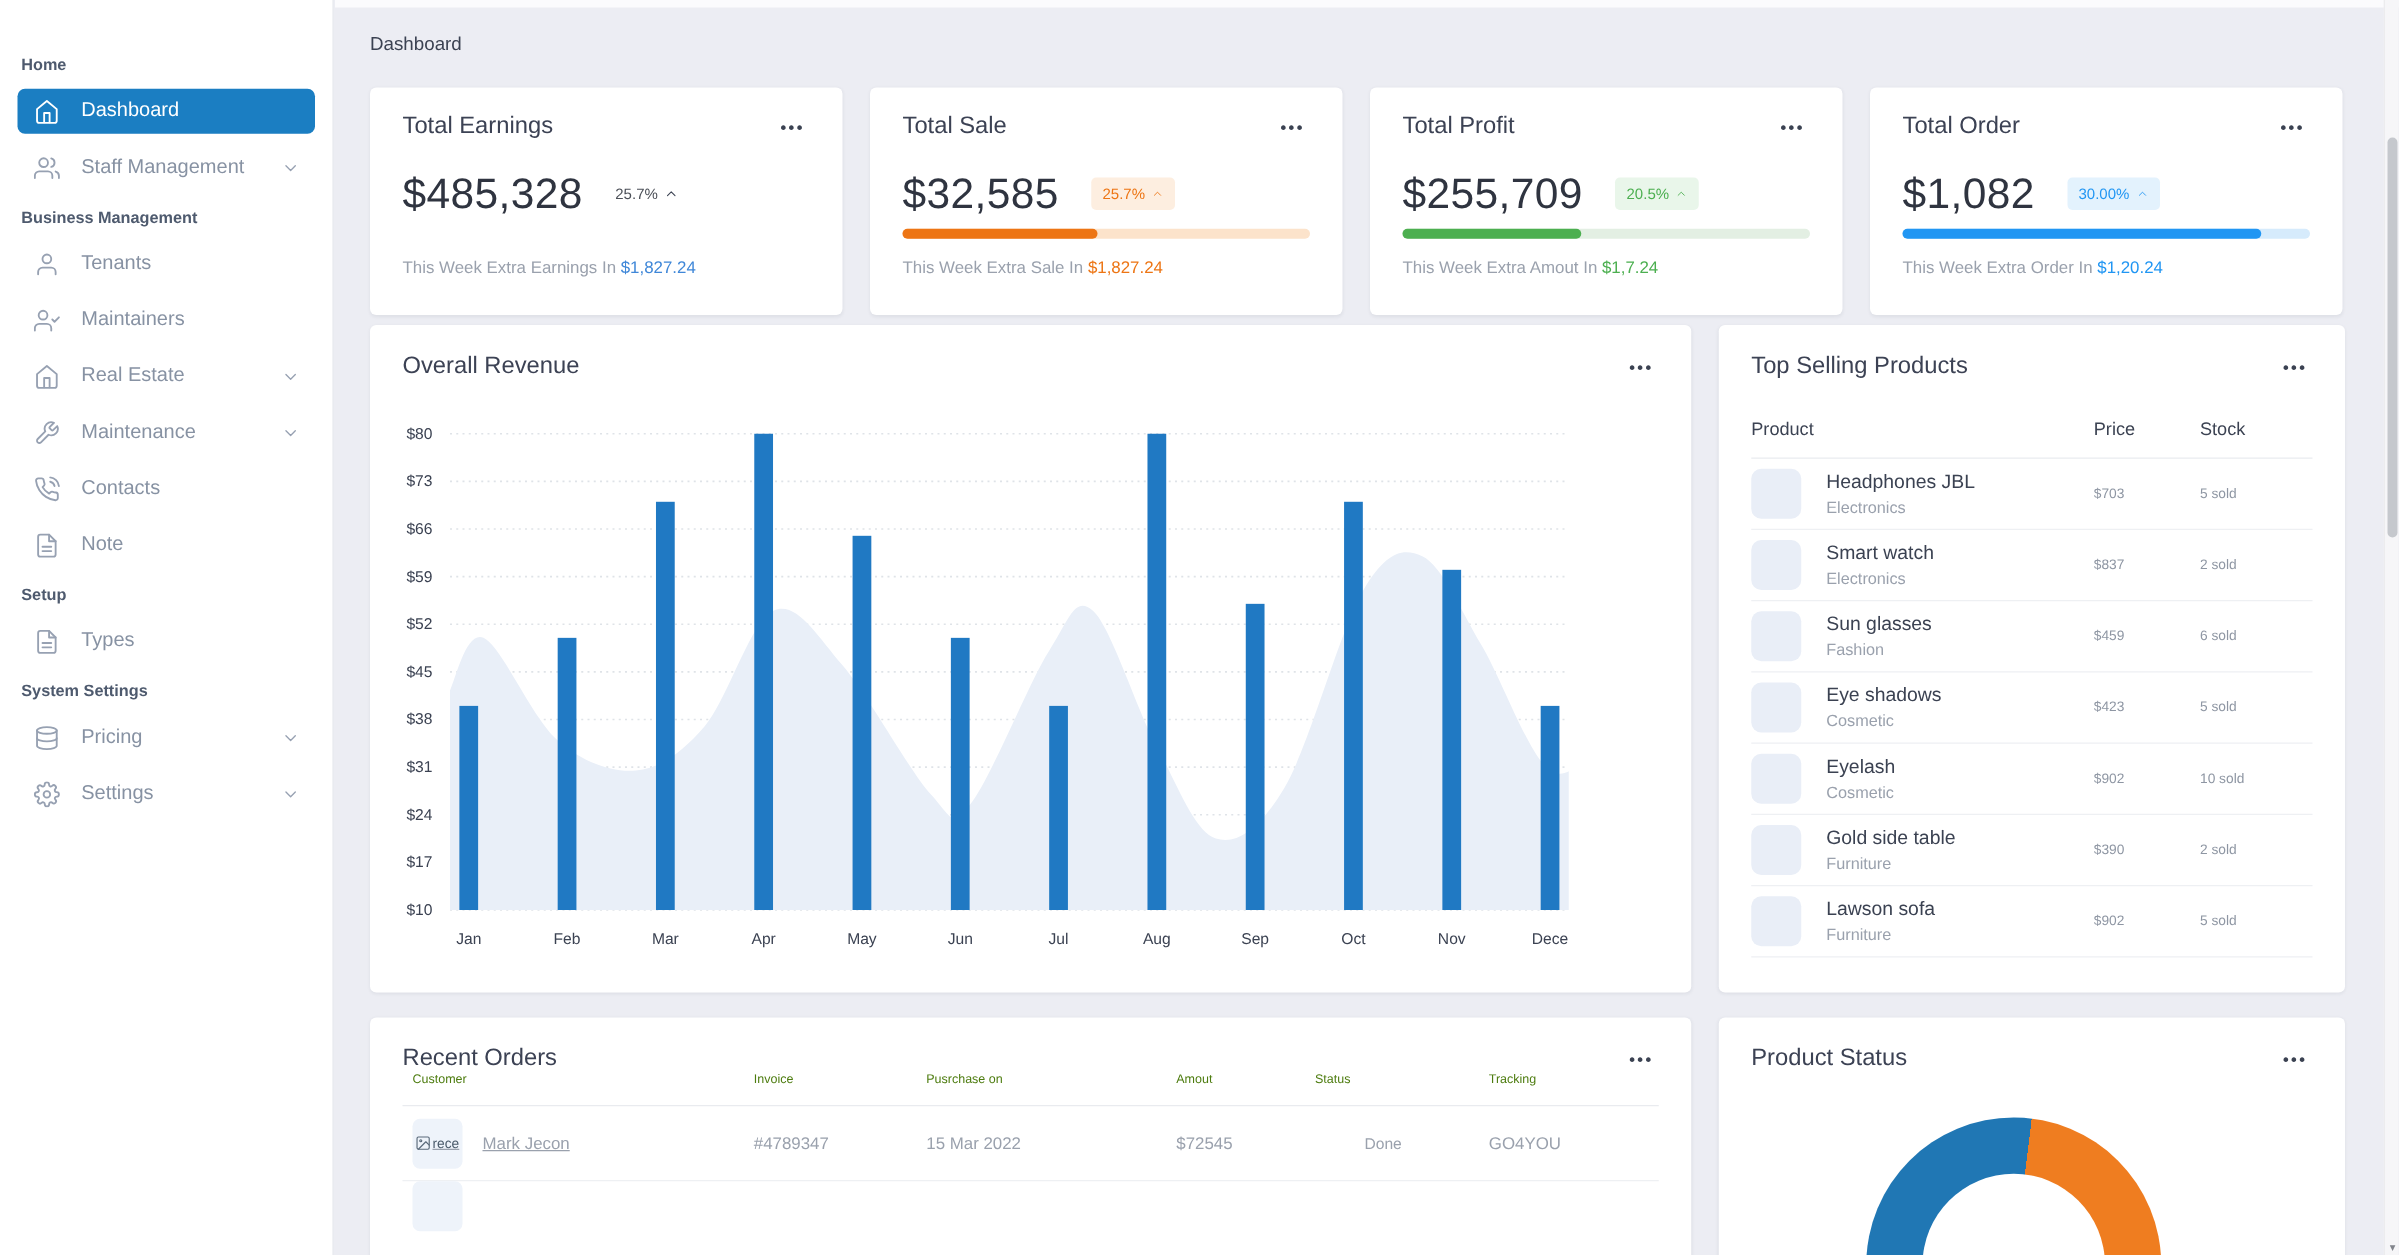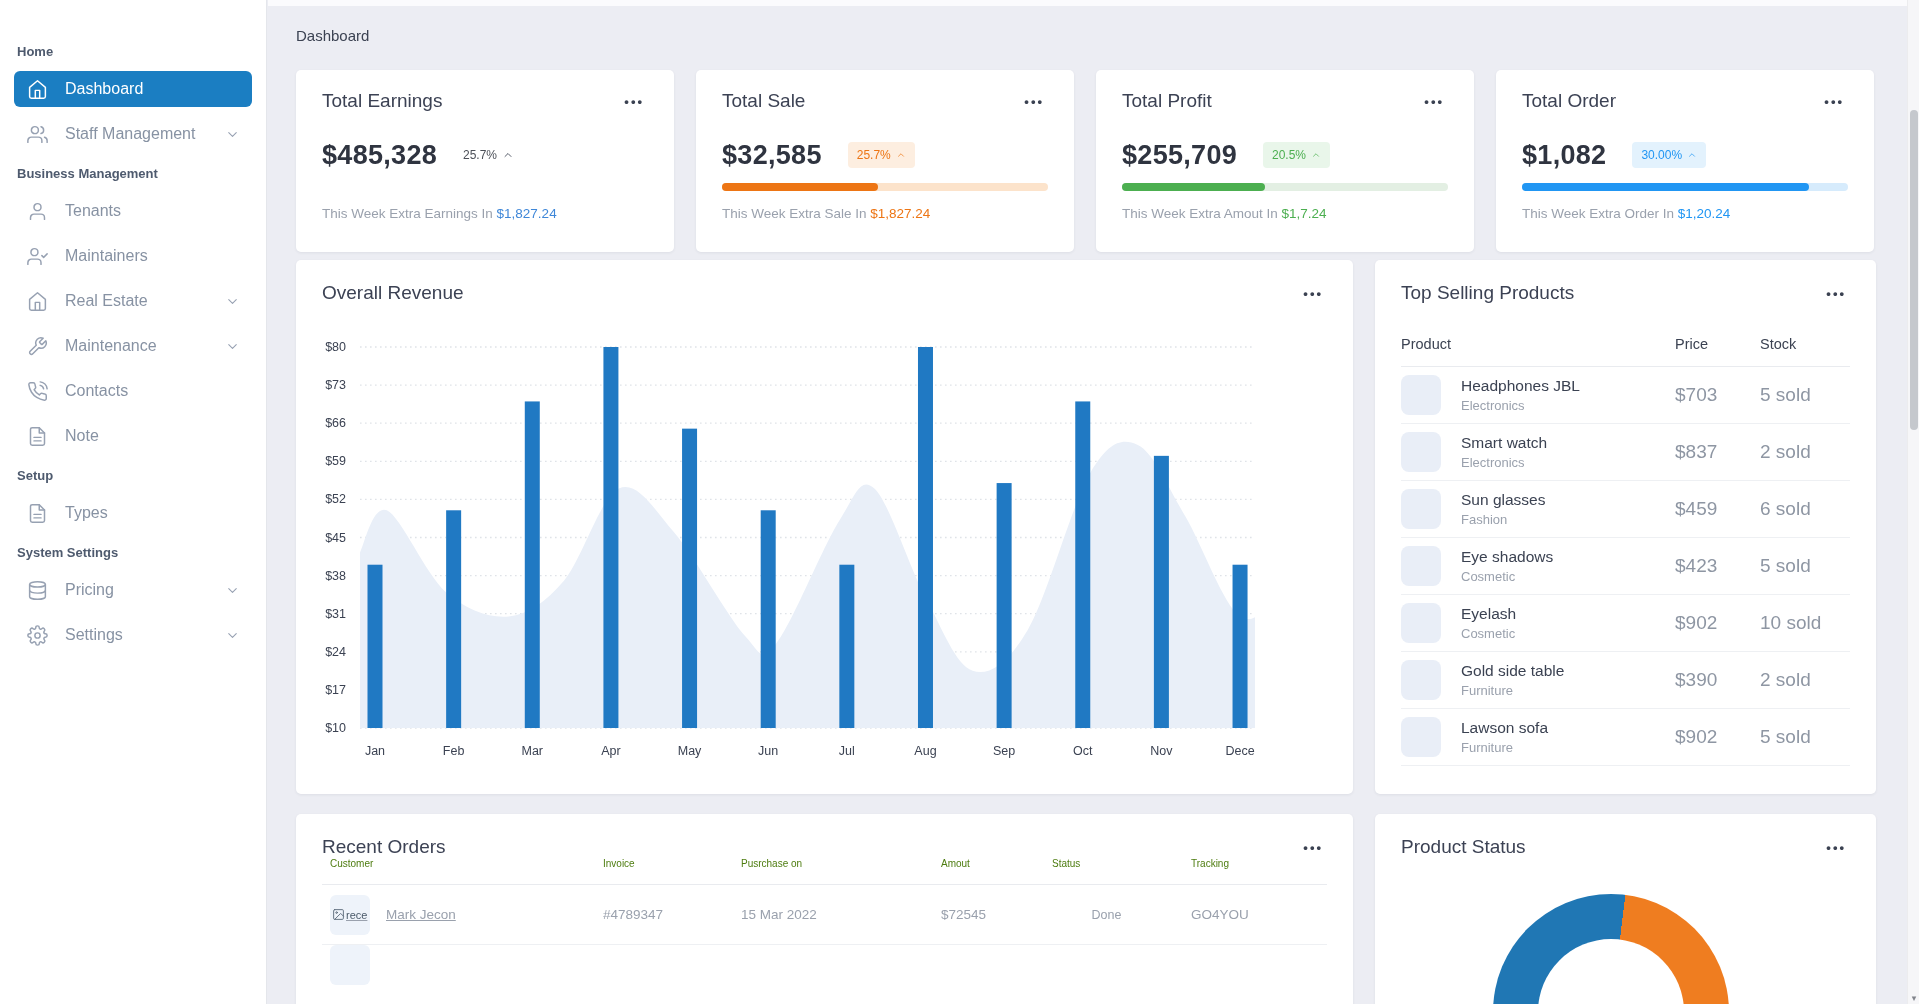--- a/index.html
+++ b/index.html
@@ -27,21 +27,21 @@
   .card { background:#fff; border-radius:5px; box-shadow:0 1px 3px rgba(30,40,60,.07); position:relative; }
   .card-head { display:flex; justify-content:space-between; align-items:center; }
   .more { background:none; border:none; font-size:13px; font-weight:bold; letter-spacing:2px;
           color:#3b4252; cursor:pointer; line-height:1; padding:4px; }
 
   
   .stat-row { display:flex; gap:22px; margin-bottom:8px; width:1580px; }
   .stat-card { width:378px; height:182px; padding:20px 26px; }
   .stat-title { font-size:19px; font-weight:normal; color:#3c4254; }
   .value-row { display:flex; align-items:center; gap:26px; margin-top:26px; height:34px; }
-  .stat-value { font-size:27px; color:#2f3440; letter-spacing:.3px;font-weight:bold; }
+  .stat-value { font-size:34px; color:#2f3440; letter-spacing:.3px; }
   .plain-change { font-size:12px; color:#4c5058; display:flex; align-items:center; gap:5px; }
   .plain-change svg { width:12px; height:12px; }
   .badge { font-size:12px; border-radius:4px; padding:6px 9px; display:flex; align-items:center; gap:5px; }
   .badge svg { width:10px; height:10px; }
   .track { position:absolute; left:26px; right:26px; top:113px; height:8px; border-radius:4px; }
   .fill { height:8px; border-radius:4px; }
   .stat-footer { position:absolute; left:26px; top:136px; font-size:13.5px; color:#9aa1ad; }
 
   
   .mid-row, .bot-row { display:flex; gap:22px; width:1580px; }
@@ -52,21 +52,21 @@
 
   .products-card { width:501px; height:534px; padding:22px 26px; overflow:hidden; }
   .pt-head { display:grid; grid-template-columns:1fr 85px 90px; margin-top:32px; font-size:14.5px; color:#3b4252;
              padding-bottom:14px; border-bottom:1px solid #e9ebef; }
   .p-row { display:grid; grid-template-columns:1fr 85px 90px; align-items:center; height:57px;
            border-bottom:1px solid #eef0f3; }
   .p-prod { display:flex; align-items:center; gap:20px; }
   .p-thumb { width:40px; height:40px; border-radius:8px; background:#e9eef7; flex:none; }
   .p-name { font-size:15.5px; color:#3b4252; }
   .p-cat { font-size:13px; color:#9aa1ad; margin-top:3px; }
-  .p-price, .p-stock { font-size:19px; color:#8e96a3; }
+  .p-price, .p-stock { font-size:11px; color:#8e96a3; }
 
   
   .orders-card { width:1057px; height:300px; padding:22px 26px; overflow:hidden; }
   .o-grid { display:grid; grid-template-columns:273px 138px 200px 111px 139px 1fr; align-items:center; padding-left:8px; }
   .o-head { font-size:10px; color:#4d7c0f; padding-bottom:15px; border-bottom:1px solid #e9ebef; }
   .o-row { height:60px; border-bottom:1px solid #eef0f3; font-size:13.5px; color:#9aa1ad; }
   .o-cust { display:flex; align-items:center; gap:16px;text-decoration:underline; }
   .o-thumb { width:40px; height:40px; border-radius:6px; background:#eef3fa; overflow:hidden; display:flex;
              align-items:center; gap:1px; padding:2px; flex:none; }
   .o-thumb svg { width:13px; height:13px; color:#5a6a7a; flex:none; }

